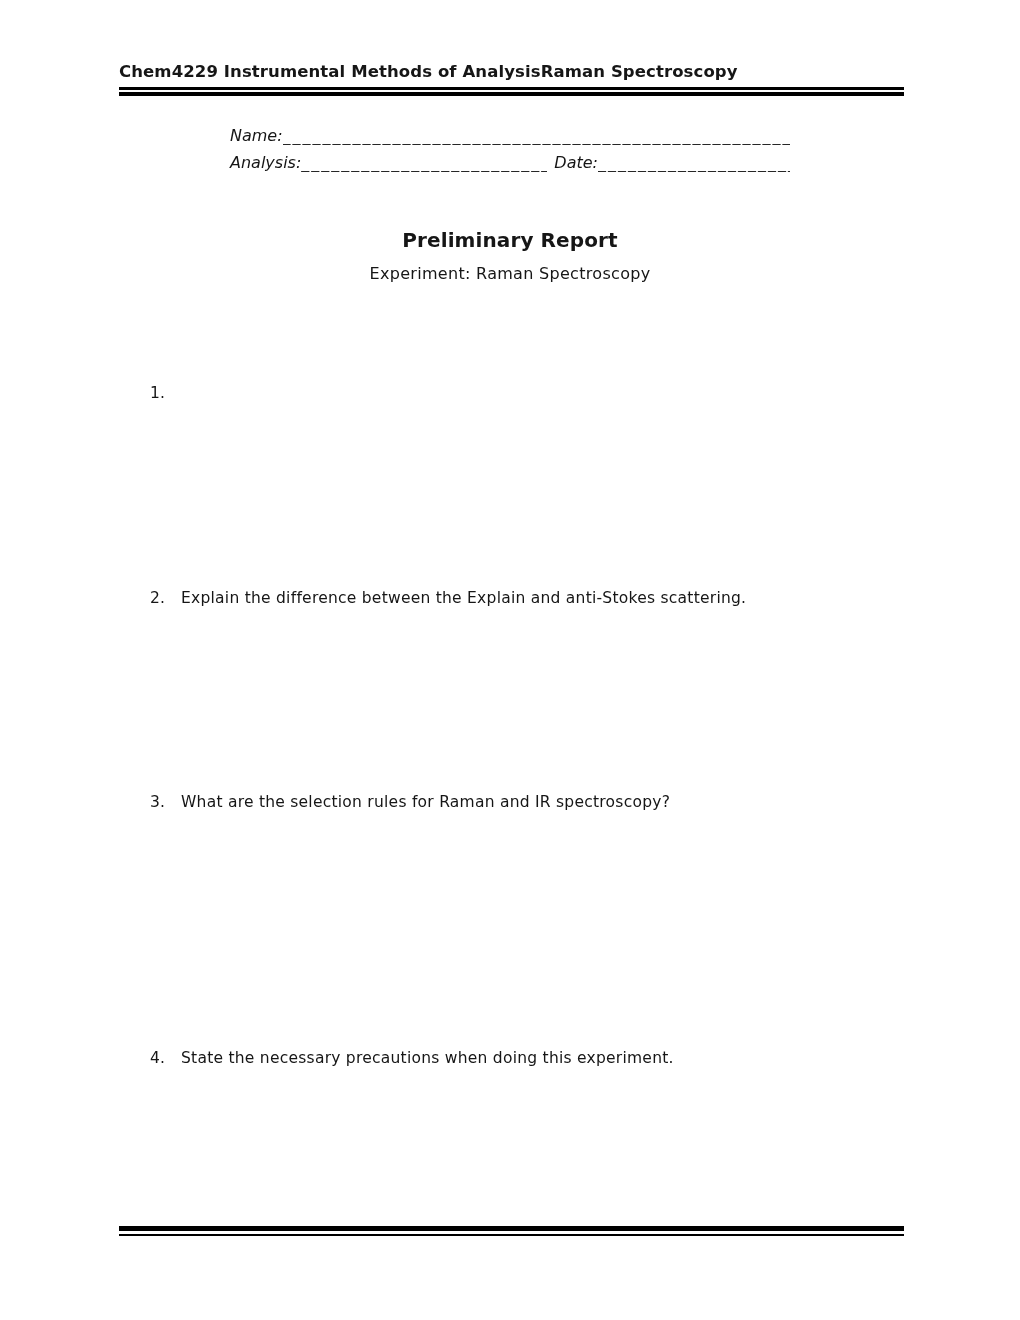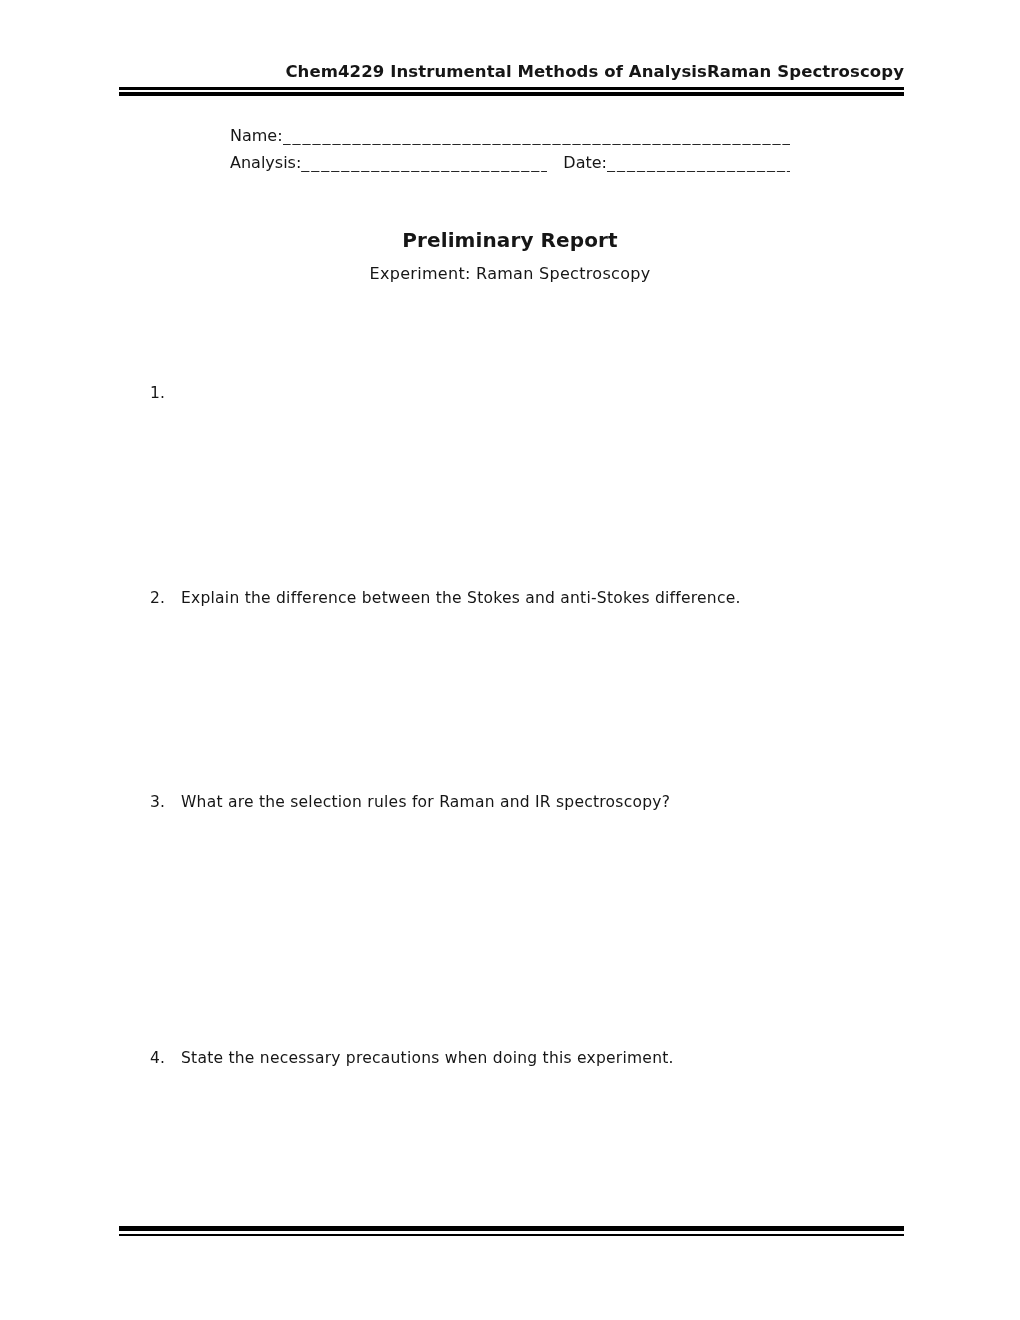--- a/index.html
+++ b/index.html
@@ -17,21 +17,21 @@
     overflow: hidden;
   }
 
   
   .doc-header {
     position: absolute;
     left: 119px;
     top: 62px;
     width: 785px;
     display: flex;
-    justify-content: flex-end;
+    justify-content: flex-start;
     align-items: baseline;
     font-size: 16.5px;
     font-weight: 600;
     letter-spacing: 0.1px;
     white-space: nowrap;
   }
   .header-rule {
     position: absolute;
     left: 119px;
     top: 87px;
@@ -42,39 +42,40 @@
     border-bottom: 4px solid #000;
   }
 
   
   .fields {
     position: absolute;
     left: 230px;
     top: 126px;
     width: 560px;
     font-size: 16px;
+    font-style: italic;
   }
   .field-row {
     display: flex;
     align-items: baseline;
     height: 27px;
     white-space: nowrap;
   }
   .field-label {
     flex: none;
   }
   .fill {
     overflow: hidden;
     white-space: nowrap;
     letter-spacing: 2px;
     color: #1c1c1c;
   }
   .fill-grow { flex: 1 1 auto; }
   .fill-section { flex: none; width: 246px; }
-  .date-label { margin-left: 16px; }
+  .date-label { margin-left: 7px; }
 
   
   .title-block {
     position: absolute;
     left: 0;
     top: 228px;
     width: 100%;
     text-align: center;
   }
   .title-main {
@@ -147,21 +148,21 @@
     <div class="title-main">Preliminary Report</div>
     <div class="title-sub">Experiment: Raman Spectroscopy</div>
   </div>
 
   <div class="question q1">
     <span class="q-num">1.</span>
   </div>
 
   <div class="question q2">
     <span class="q-num">2.</span>
-    <span class="q-text">Explain the difference between the Stokes and anti-Stokes difference.</span>
+    <span class="q-text">Explain the difference between the Explain and anti-Stokes scattering.</span>
   </div>
 
   <div class="question q3">
     <span class="q-num">3.</span>
     <span class="q-text">What are the selection rules for Raman and IR spectroscopy?</span>
   </div>
 
   <div class="question q4">
     <span class="q-num">4.</span>
     <span class="q-text">State the necessary precautions when doing this experiment.</span>

